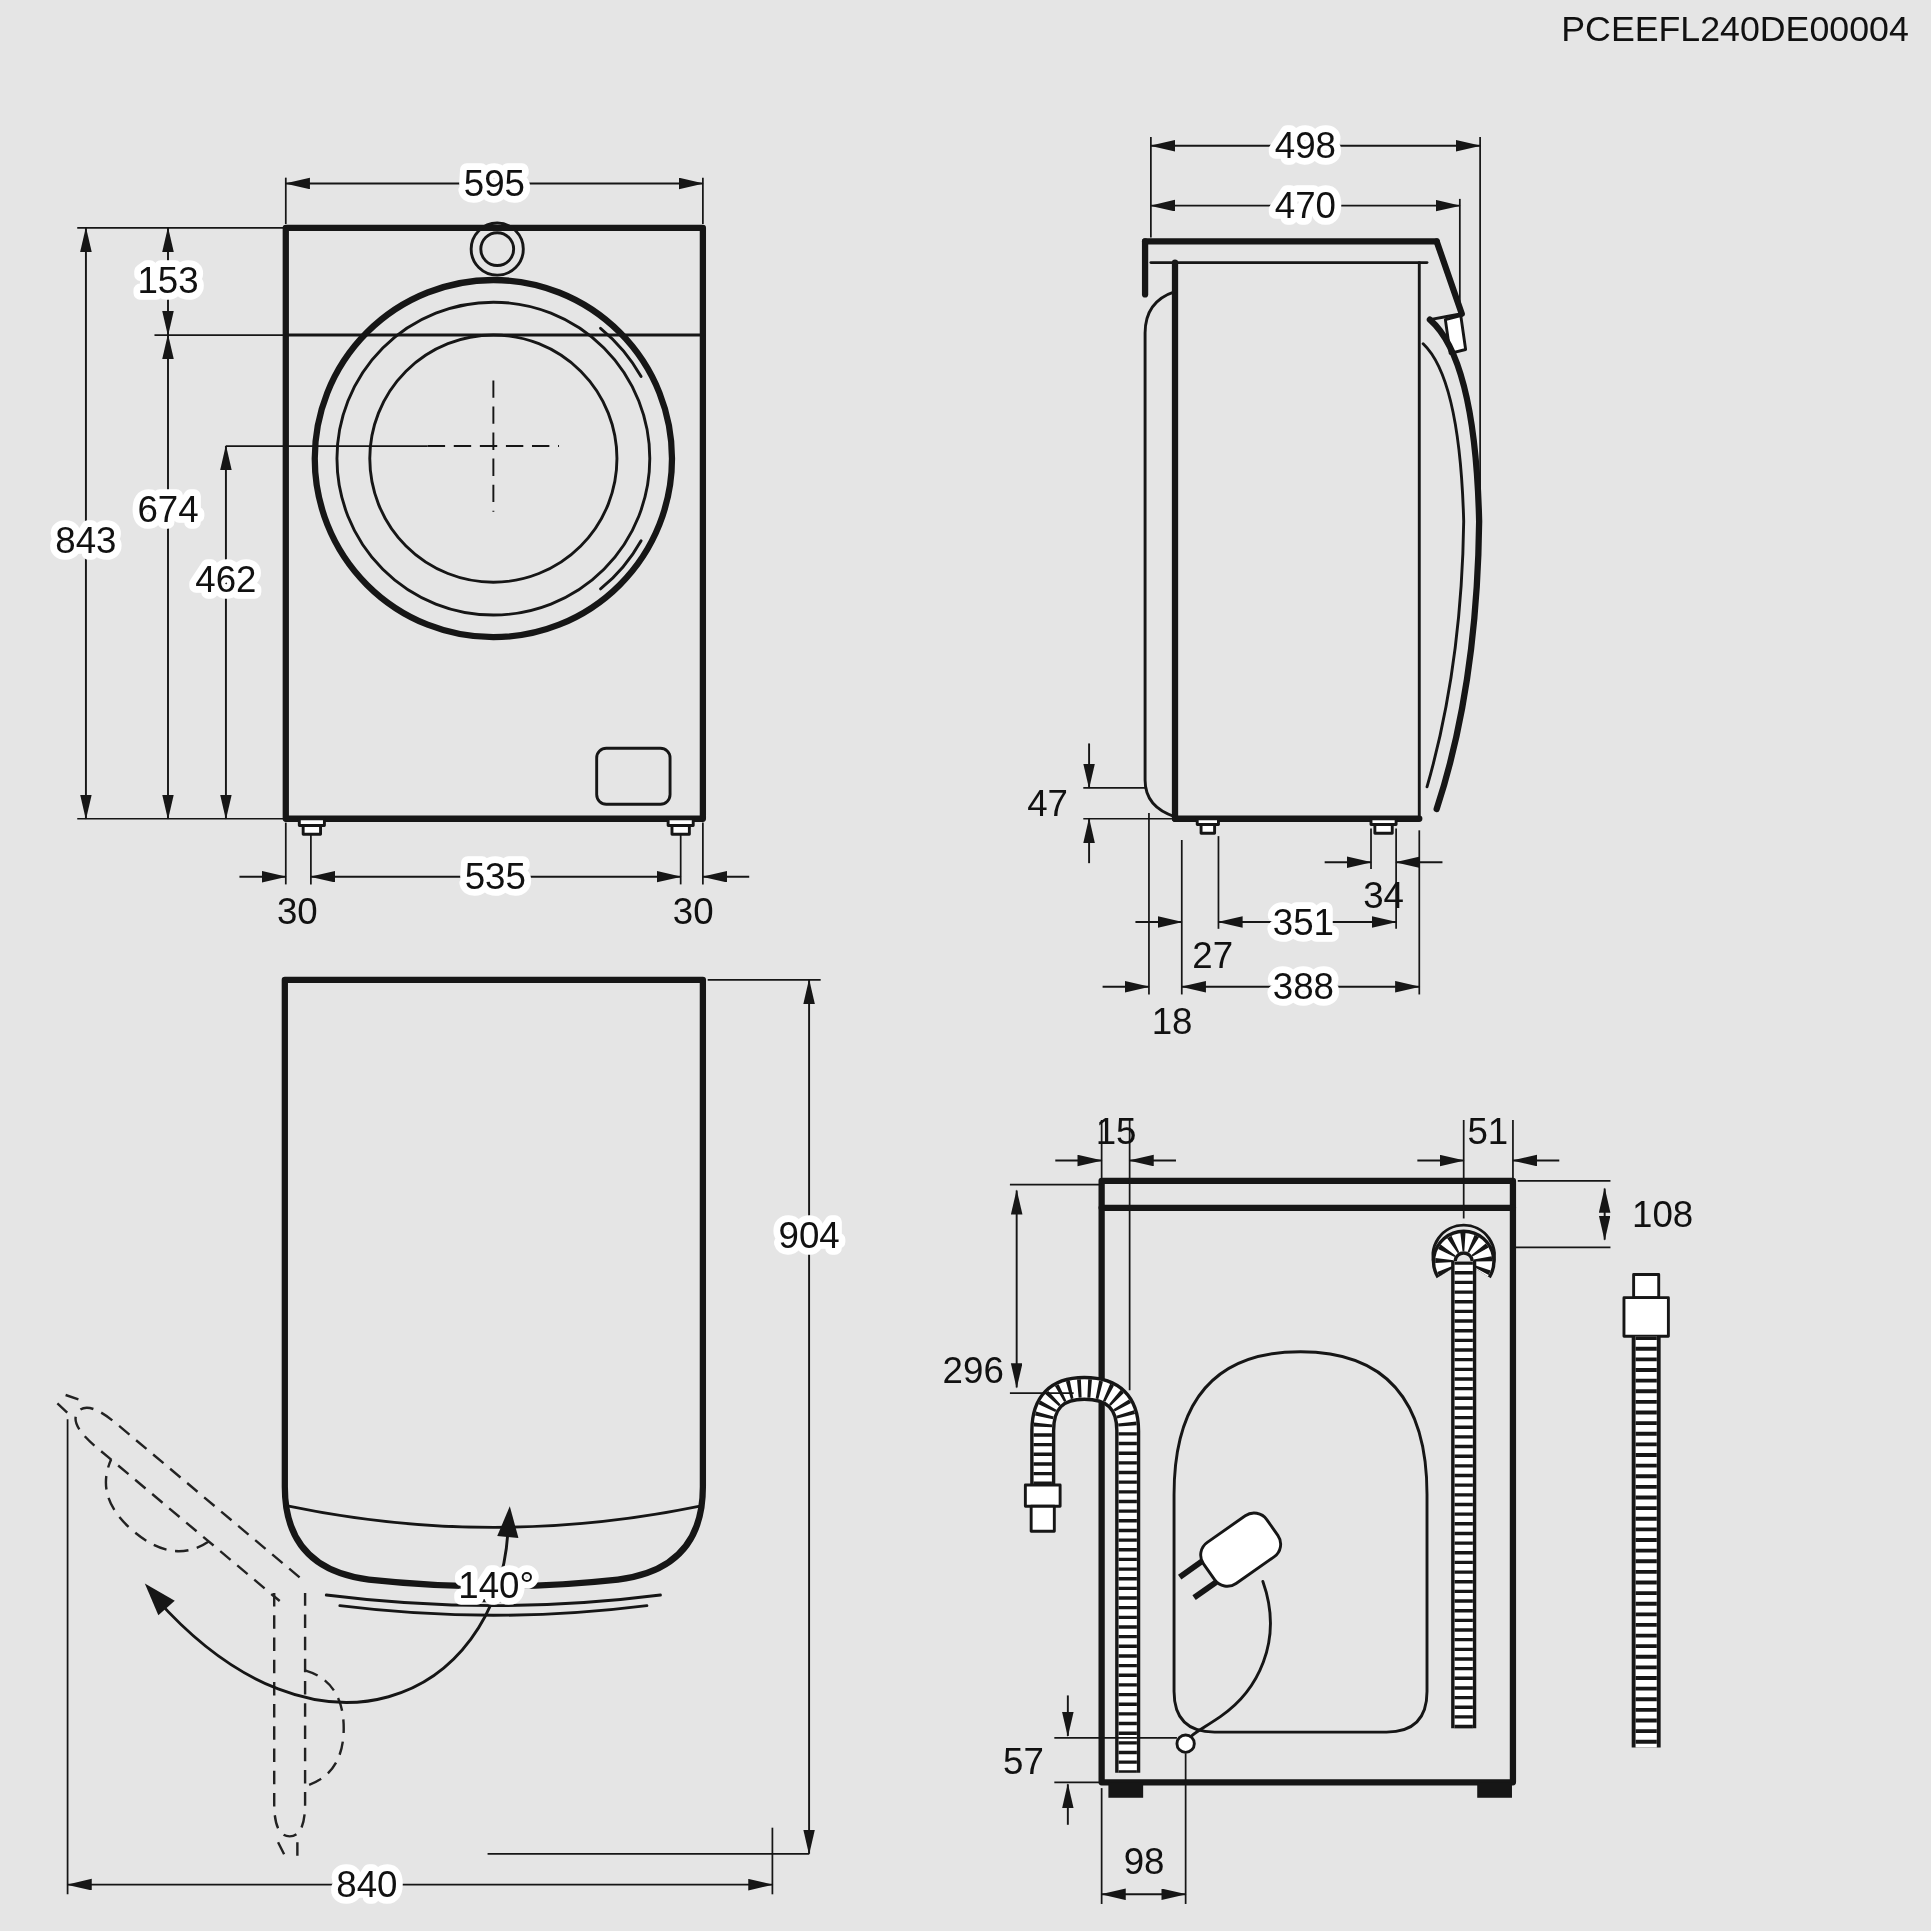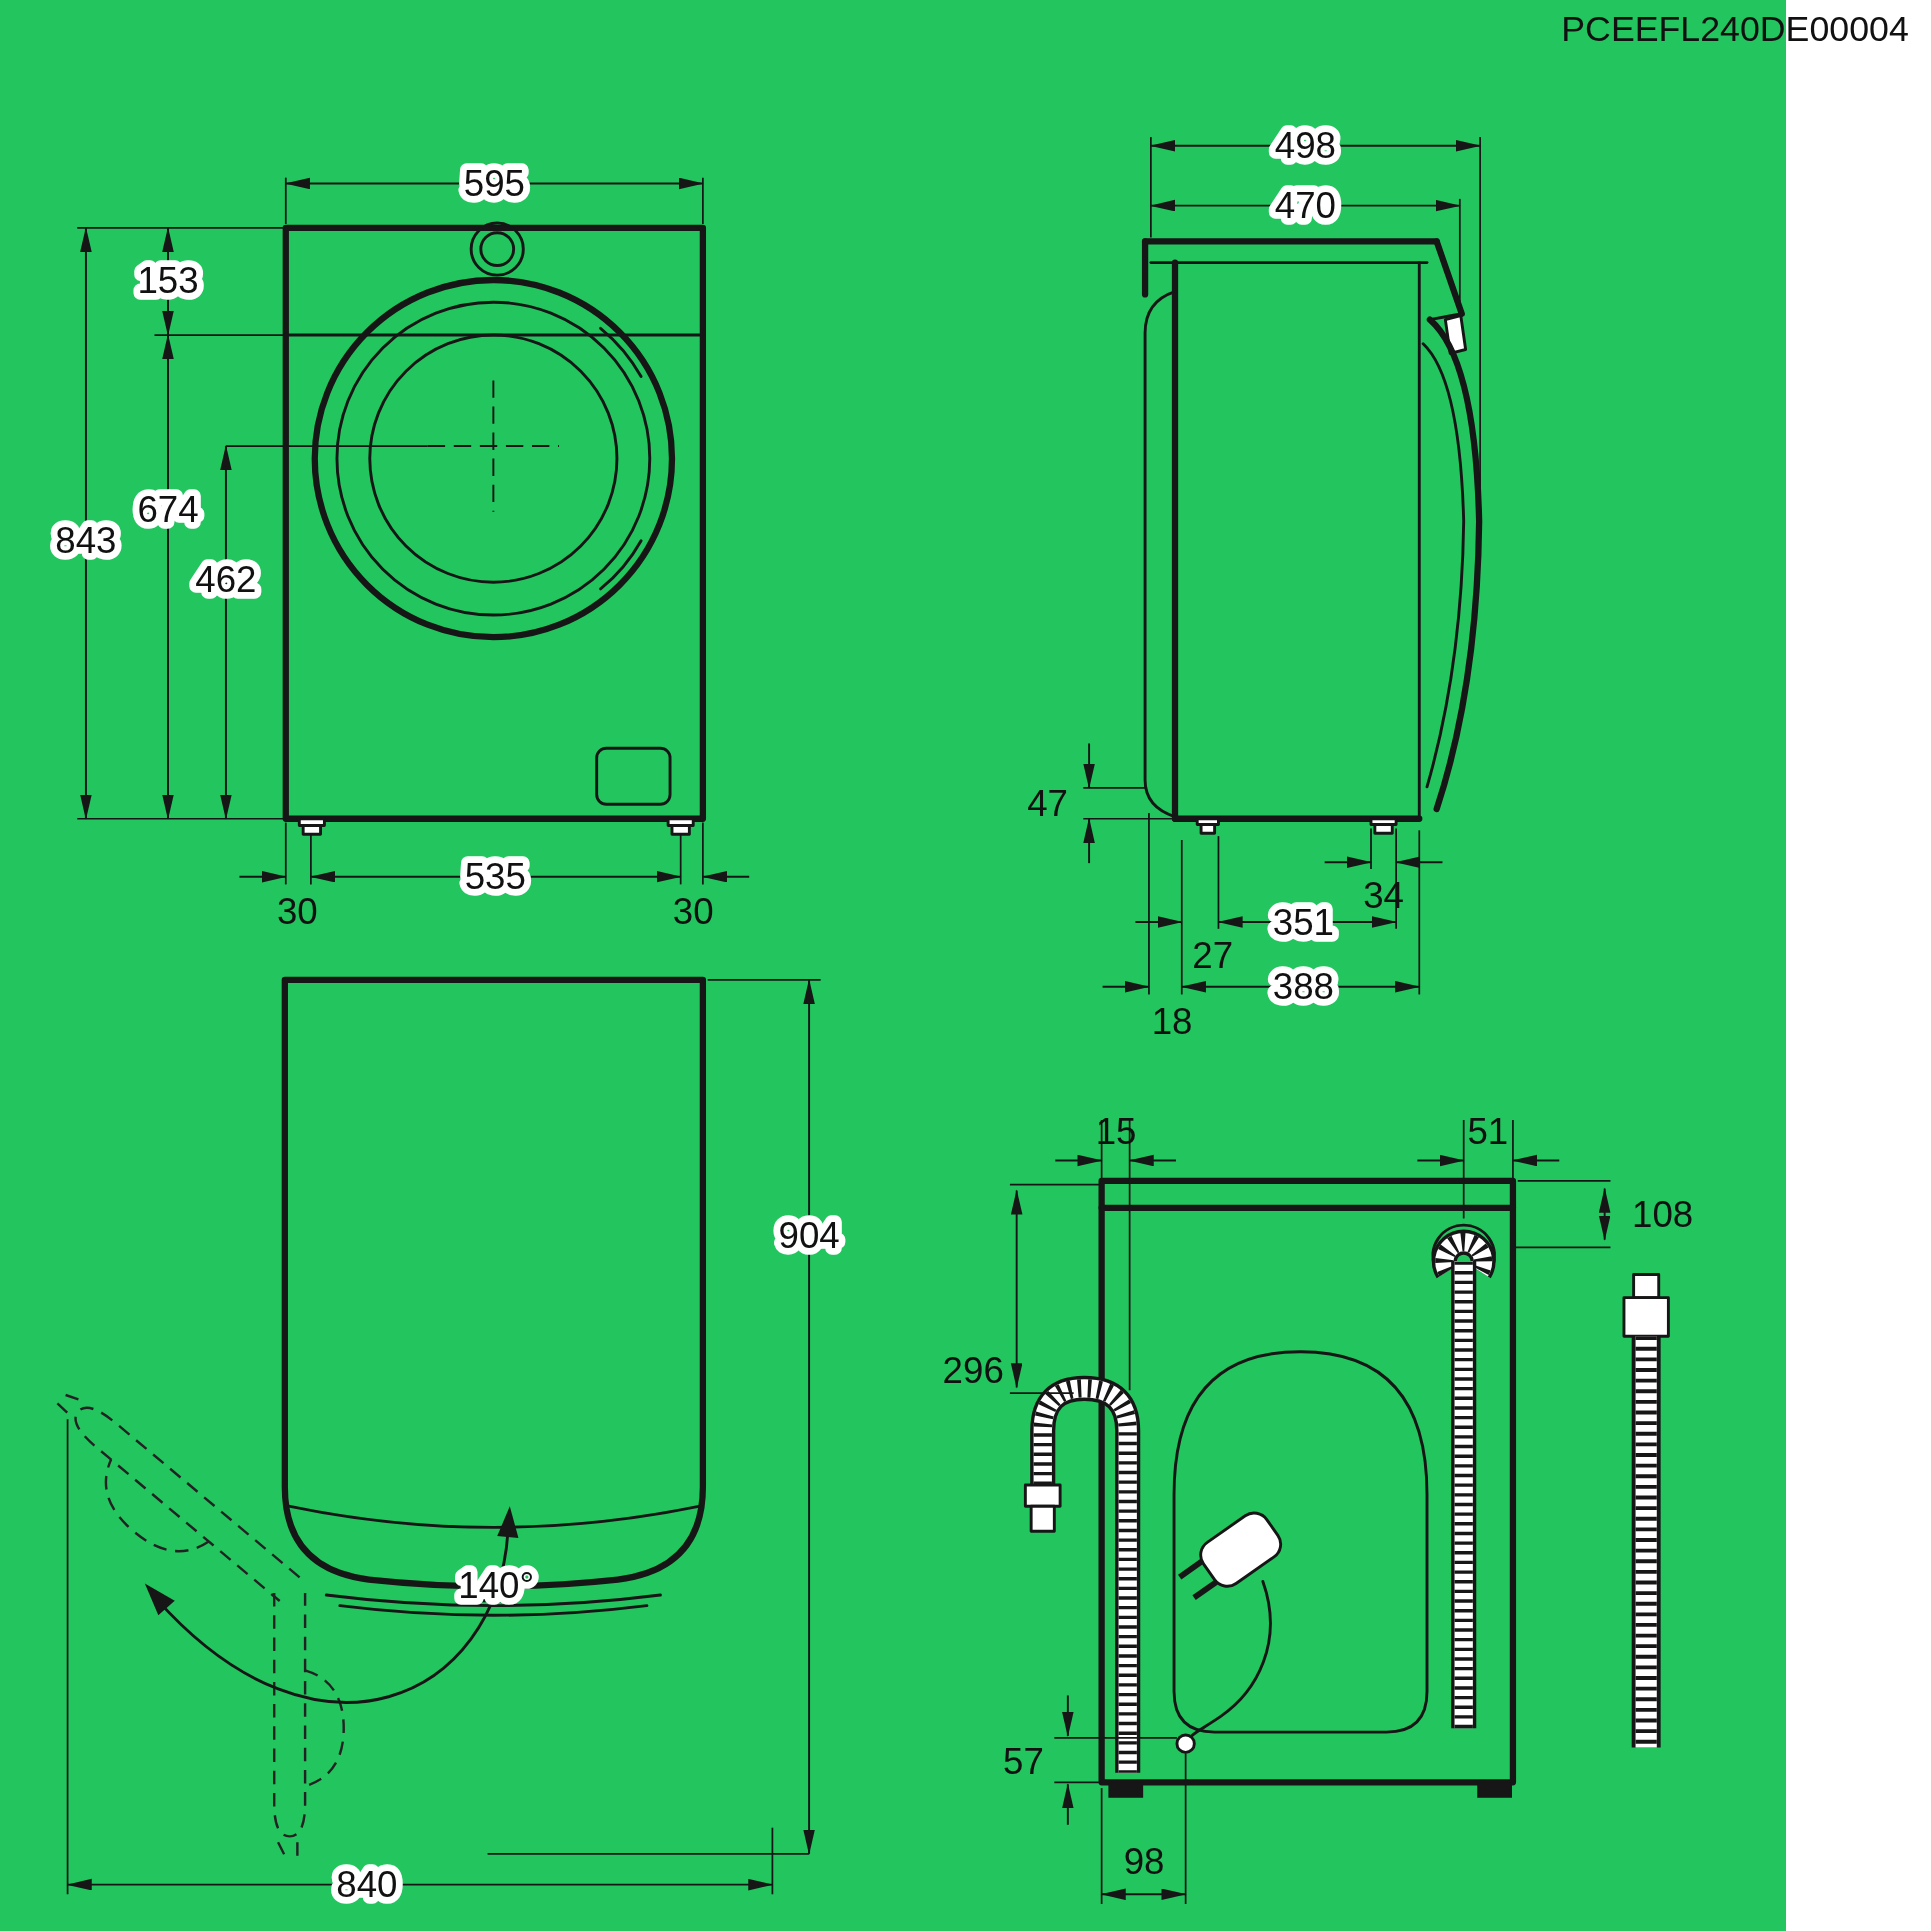--- a/index.html
+++ b/index.html
@@ -1,16 +1,16 @@
 <!DOCTYPE html>
 <html><head>
 <meta charset="utf-8">
 <style>
   html,body{margin:0;padding:0;background:#fff;}
-  .page{width:1786px;height:1931px;background:#22c55e;position:relative;font-family:"Liberation Sans",sans-serif;}
+  .page{width:1931px;height:1931px;background:#e5e5e5;position:relative;font-family:"Liberation Sans",sans-serif;}
   svg{display:block;}
   
   .thick{fill:none;stroke:#161616;stroke-width:6.5;stroke-linecap:round;stroke-linejoin:round;}
   .med{fill:none;stroke:#161616;stroke-width:3;stroke-linecap:round;stroke-linejoin:round;}
   .thin{fill:none;stroke:#161616;stroke-width:1.8;}
   .dimline{fill:none;stroke:#161616;stroke-width:2;}
   .dash{fill:none;stroke:#222;stroke-width:2.5;stroke-dasharray:14 9;stroke-linecap:butt;}
   .cross{fill:none;stroke:#161616;stroke-width:2;stroke-dasharray:18 9;}
   .whitefill{fill:#fff;}
   .blackfill{fill:#161616;stroke:none;}

